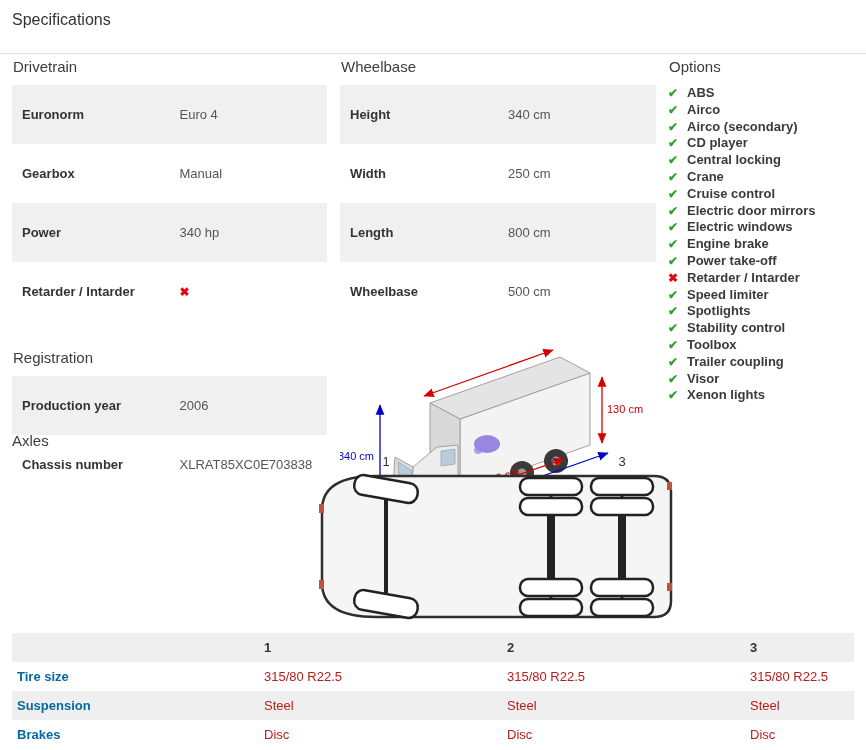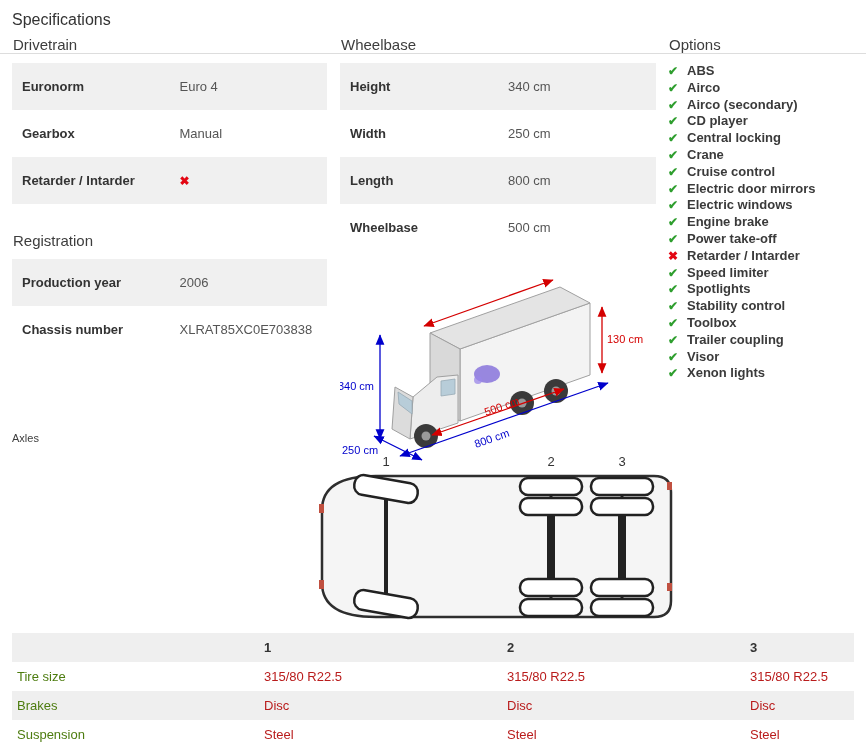--- a/index.html
+++ b/index.html
@@ -2,66 +2,70 @@
 <html><head>
 <meta charset="utf-8">
 <style>
   *{box-sizing:border-box}
   html,body{margin:0;padding:0}
   body{
     width:866px;height:750px;position:relative;background:#fff;
     font-family:"Liberation Sans",sans-serif;color:#333;font-size:13px;overflow:hidden;
   }
   .page-header{padding:11px 12px 24px;font-size:16px;color:#333;border-bottom:1px solid #ddd}
-  .col{position:absolute;top:36px}
+  .col{position:absolute;top:58px}
   .col-left{left:12px;width:315px}
   .col-mid{left:340px;width:316px}
   .col-right{left:668px;width:192px}
   h2.sec{font-weight:400;font-size:15px;color:#3d3d3d;margin:0 0 10px 1px}
   table.spec{width:100%;border-collapse:collapse}
-  table.spec td{padding:16px 10px;font-size:13px;vertical-align:middle}
+  table.spec td{padding:22px 10px;font-size:13px;vertical-align:middle}
   table.spec td.lbl{font-weight:bold;color:#333;width:50%}
   table.spec td.val{color:#555}
   table.spec tr:nth-child(odd){background:#f0f0f0}
   .reg-block{margin-top:28px}
   ul.opts{list-style:none;margin:0;padding:0}
   ul.opts li{display:flex;align-items:center;gap:7px;line-height:16.8px;font-size:13px;font-weight:bold;color:#3a3a3a}
   .mark{font-weight:bold;font-size:12px;display:inline-block;min-width:12px}
   .mark[data-mark="✔"]{color:#2e9e2e}
   .mark[data-mark="✖"]{color:#e30613}
   svg.truck{display:block;margin-top:12px}
   .dl-b{stroke:#0000cc;stroke-width:1.3}
   .dl-r{stroke:#d40000;stroke-width:1.3}
   .t-b{fill:#0000cc;font-size:11px}
   .t-r{fill:#d40000;font-size:11px}
-  .axles-heading{position:absolute;left:12px;top:432px;font-weight:400;font-size:11px;color:#3d3d3d;margin:0}
+  .axles-heading{position:absolute;left:12px;top:432px;font-weight:400;font-size:15px;color:#3d3d3d;margin:0}
   svg.axles{position:absolute;left:312px;top:452px}
   .axn{fill:#333;font-size:13px;text-anchor:middle}
   table.axle-table{position:absolute;left:12px;top:633px;width:842px;border-collapse:collapse;table-layout:fixed}
   table.axle-table td{padding:7px 4px;font-size:13px;color:#b91c1c;overflow:hidden;white-space:nowrap}
-  table.axle-table td.lbl{font-weight:normal;color:#4d7c0f;padding-left:5px}
+  table.axle-table td.lbl{font-weight:bold;color:#0369a1;padding-left:5px}
   table.axle-table tr.head td{font-weight:bold;color:#333}
   table.axle-table tr:nth-child(odd){background:#efefef}
 </style>
 </head>
 <body>
 
 <div class="page-header">Specifications</div>
 
 <div class="col col-left">
   <h2 class="sec">Drivetrain</h2>
   <table class="spec">
     <tbody>
       <tr>
         <td class="lbl">Euronorm</td>
         <td class="val">Euro 4</td>
       </tr>
       <tr>
         <td class="lbl">Gearbox</td>
         <td class="val">Manual</td>
+      </tr>
+      <tr>
+        <td class="lbl">Power</td>
+        <td class="val">340 hp</td>
       </tr>
       <tr>
         <td class="lbl">Retarder / Intarder</td>
         <td class="val">
           <span class="mark" data-mark="✖">✖</span>
         </td>
       </tr>
     </tbody>
   </table>
 
@@ -281,25 +285,25 @@
       <td>2</td>
       <td>3</td>
     </tr>
     <tr>
       <td class="lbl">Tire size</td>
       <td>315/80 R22.5</td>
       <td>315/80 R22.5</td>
       <td>315/80 R22.5</td>
     </tr>
     <tr>
+      <td class="lbl">Suspension</td>
+      <td>Steel</td>
+      <td>Steel</td>
+      <td>Steel</td>
+    </tr>
+    <tr>
       <td class="lbl">Brakes</td>
       <td>Disc</td>
       <td>Disc</td>
       <td>Disc</td>
     </tr>
-    <tr>
-      <td class="lbl">Suspension</td>
-      <td>Steel</td>
-      <td>Steel</td>
-      <td>Steel</td>
-    </tr>
   </tbody>
 </table>
 
 </body></html>

